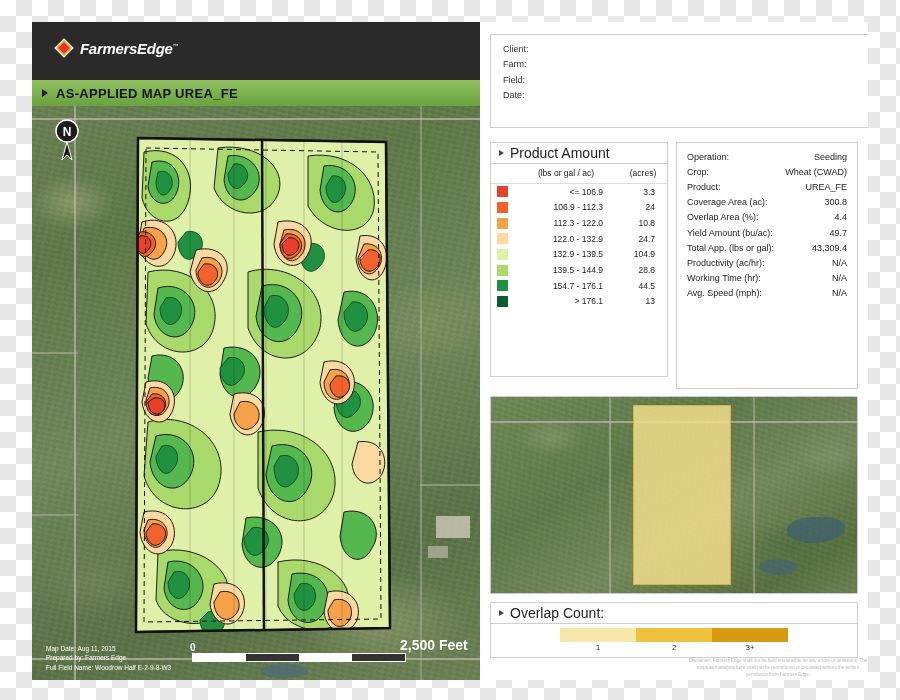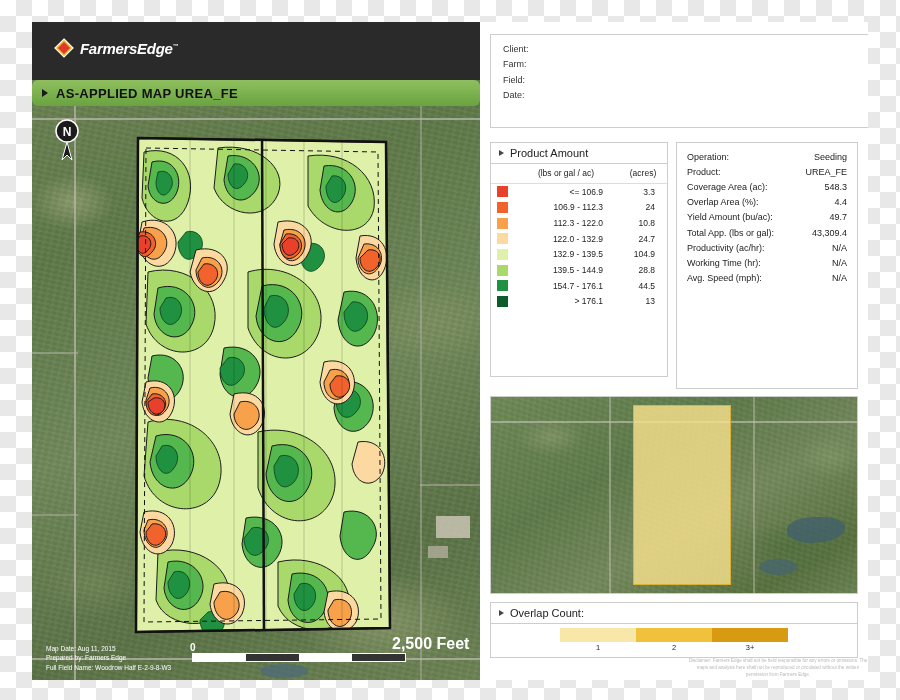--- a/index.html
+++ b/index.html
@@ -96,21 +96,20 @@
     vertical-align: super;
   }
   .title-bar {
     position: absolute;
     left: 0; top: 58px;
     width: 448px; height: 26px;
     background: linear-gradient(to bottom, #8fbf5f, #6aa340);
     z-index: 20;
     display: flex;
     align-items: center;
-    border-radius: 6px;
   }
   .title-arrow {
     margin-left: 10px;
     width: 0; height: 0;
     border-left: 6px solid #1a1a1a;
     border-top: 4px solid transparent;
     border-bottom: 4px solid transparent;
   }
   .title-text {
     margin-left: 8px;
@@ -147,23 +146,23 @@
   .scale-lbl-left {
     position: absolute;
     left: 158px; bottom: 27px;
     color: #ffffff;
     font-size: 10px;
     font-weight: bold;
     z-index: 18;
   }
   .scale-lbl-right {
     position: absolute;
-    left: 360px; bottom: 27px;
+    left: 368px; bottom: 27px;
     color: #ffffff;
-    font-size: 16px;
+    font-size: 14px;
     font-weight: bold;
     white-space: nowrap;
     z-index: 18;
   }
   .map-footnotes {
     position: absolute;
     left: 14px; bottom: 8px;
     z-index: 18;
     color: #ffffff;
     font-size: 6.5px;
@@ -191,21 +190,21 @@
     line-height: 1.72;
   }
 
   
   .product-box { left: 10px; top: 120px; width: 178px; height: 235px; }
   .box-hd {
     height: 20px;
     border-bottom: 1px solid #cdcdcd;
     display: flex;
     align-items: center;
-    font-size: 11px;
+    font-size: 14px;
     color: #222222;
   }
   .tri {
     width: 0; height: 0;
     border-left: 5px solid #444;
     border-top: 3.5px solid transparent;
     border-bottom: 3.5px solid transparent;
     margin: 0 6px 0 8px;
   }
   .legend-table {
@@ -545,26 +544,30 @@
       </table>
     </div>
 
     <div class="box op-box">
       <div id="op-body">
           <div class="op-row">
             <span class="k">Operation:</span>
             <span class="v">Seeding</span>
           </div>
           <div class="op-row">
+            <span class="k">Crop:</span>
+            <span class="v">Wheat (CWAD)</span>
+          </div>
+          <div class="op-row">
             <span class="k">Product:</span>
             <span class="v">UREA_FE</span>
           </div>
           <div class="op-row">
             <span class="k">Coverage Area (ac):</span>
-            <span class="v">548.3</span>
+            <span class="v">300.8</span>
           </div>
           <div class="op-row">
             <span class="k">Overlap Area (%):</span>
             <span class="v">4.4</span>
           </div>
           <div class="op-row">
             <span class="k">Yield Amount (bu/ac):</span>
             <span class="v">49.7</span>
           </div>
           <div class="op-row">

